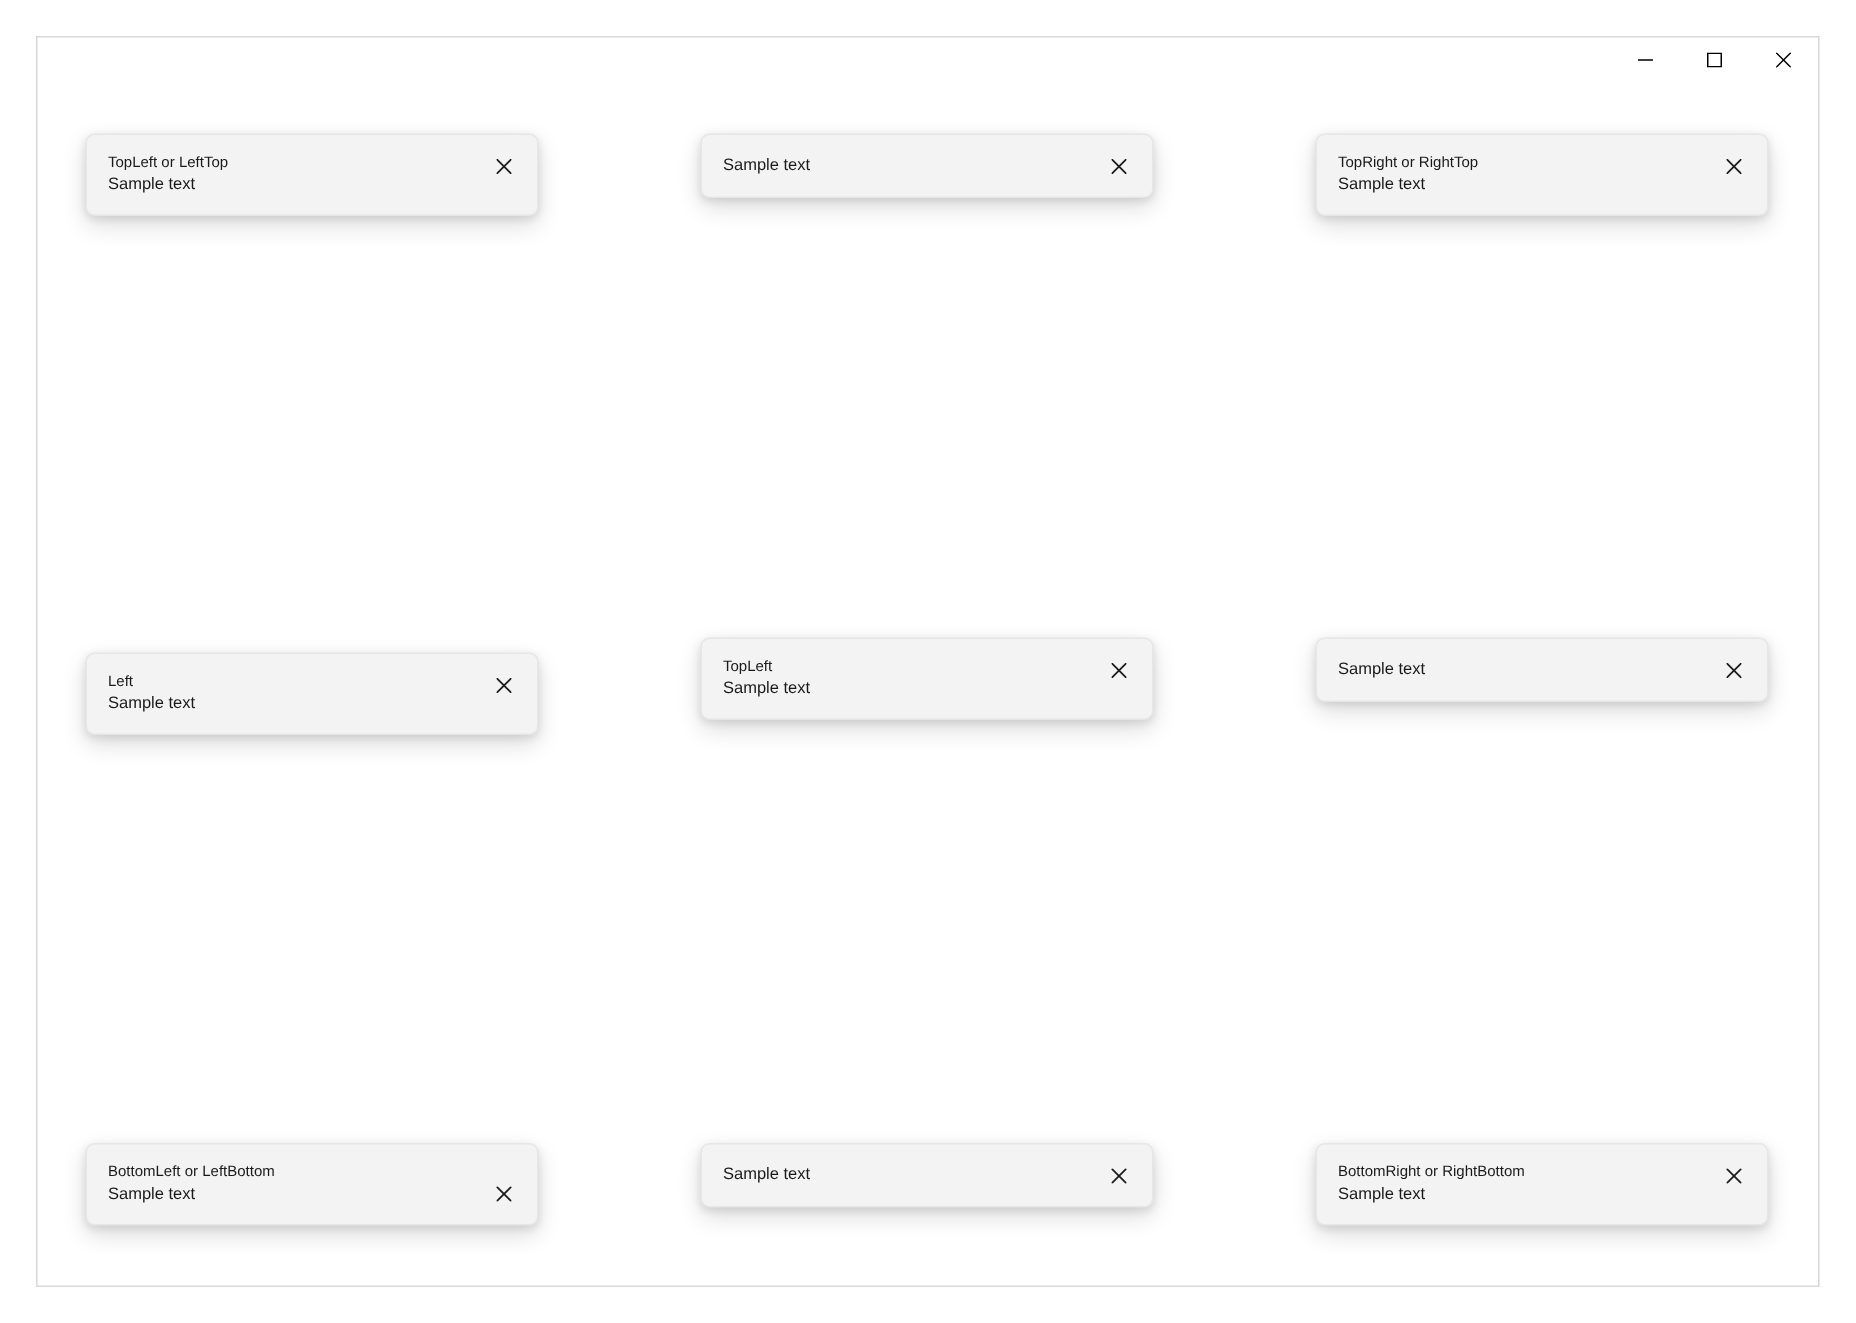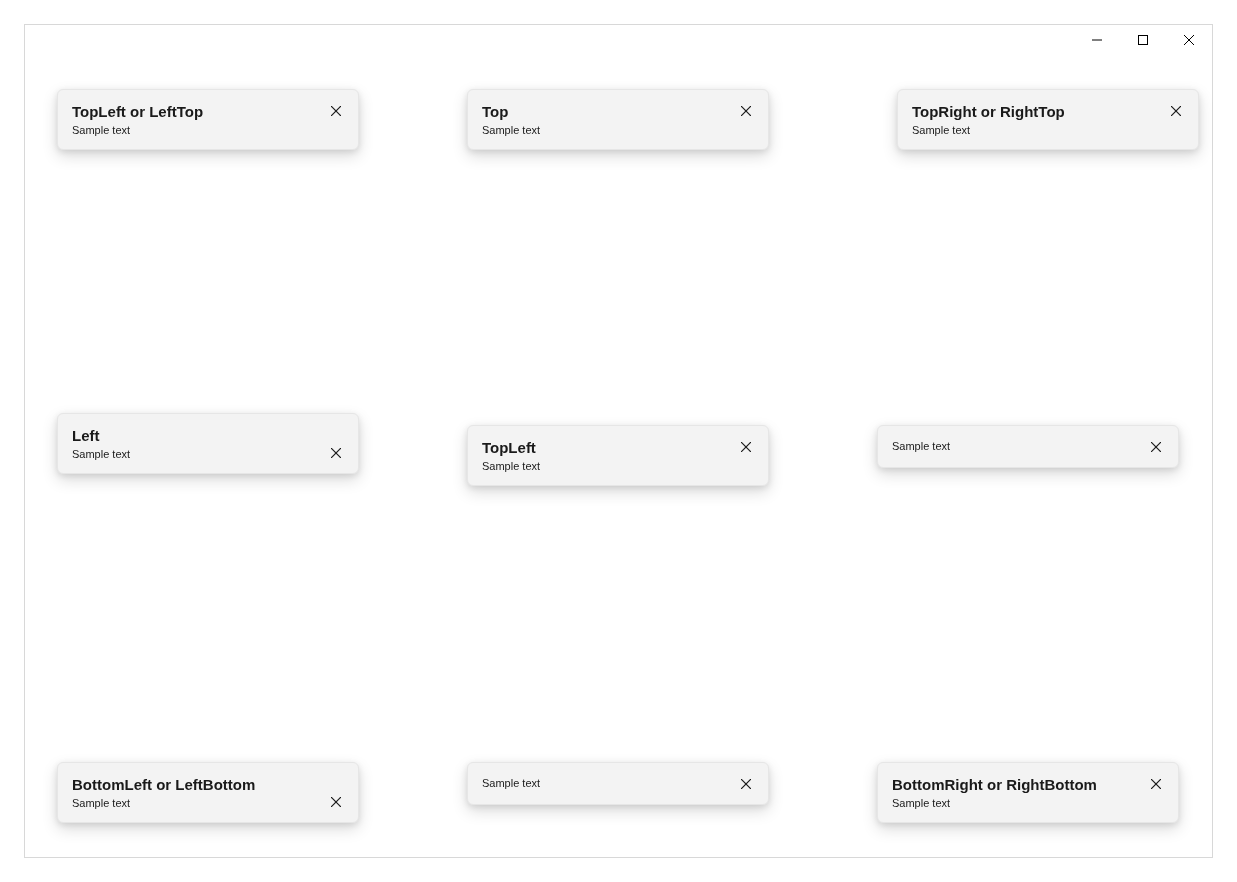--- a/index.html
+++ b/index.html
@@ -58,22 +58,22 @@
     box-shadow: 0 6px 16px rgba(0,0,0,0.14), 0 2px 6px rgba(0,0,0,0.10);
     padding: 12px 14px;
     display: flex;
     align-items: flex-start;
     gap: 8px;
   }
   .snackbar-content {
     flex: 1;
   }
   .snackbar-title {
-    font-size: 15px;
-    font-weight: 700;
+    font-size: 10px;
+    font-weight: 400;
     color: #1a1a1a;
     line-height: 1.3;
   }
   .snackbar-text {
     font-size: 11px;
     font-weight: 400;
     color: #1a1a1a;
     line-height: 1.35;
     margin-top: 1px;
   }
@@ -90,23 +90,23 @@
   .snackbar-close svg {
     width: 10px;
     height: 10px;
     stroke: currentColor;
     stroke-width: 1.2;
   }
 
   
   .pos-top-left     { left: 32px;  top: 34px; }
   .pos-top          { left: 442px; top: 34px; }
-  .pos-top-right    { left: 872px; top: 34px; gap: 28px; }
-
-  .pos-left         { left: 32px;  top: 358px; align-items: flex-end; }
+  .pos-top-right    { left: 852px; top: 34px; gap: 28px; }
+
+  .pos-left         { left: 32px;  top: 380px; }
   .pos-center       { left: 442px; top: 370px; }
   .pos-right        { left: 852px; top: 370px; }
 
   .pos-bottom-left  { left: 32px;  top: 707px; align-items: flex-end; }
   .pos-bottom       { left: 442px; top: 707px; }
   .pos-bottom-right { left: 852px; top: 707px; }
 </style>
 </head>
 <body>
 
@@ -141,21 +141,20 @@
       <div class="snackbar-close">
         <svg viewBox="0 0 10 10">
             <line x1="0" y1="0" x2="10" y2="10"></line>
             <line x1="10" y1="0" x2="0" y2="10"></line>
           </svg>
       </div>
     </div>
 
     <div class="snackbar pos-top">
       <div class="snackbar-content">
-        <div class="snackbar-title">Top</div>
         <div class="snackbar-text">Sample text</div>
       </div>
       <div class="snackbar-close">
         <svg viewBox="0 0 10 10">
             <line x1="0" y1="0" x2="10" y2="10"></line>
             <line x1="10" y1="0" x2="0" y2="10"></line>
           </svg>
       </div>
     </div>
 

